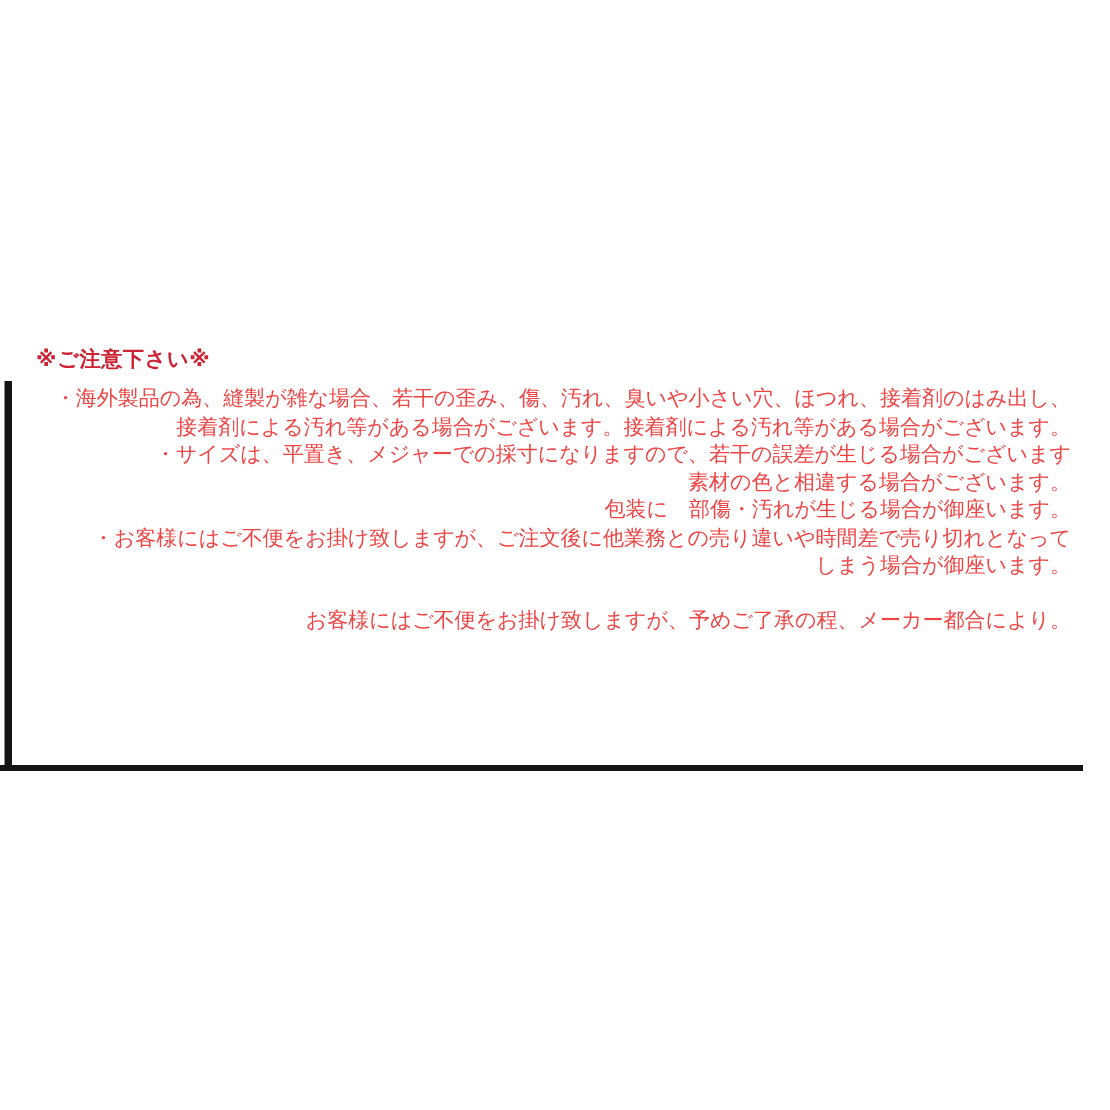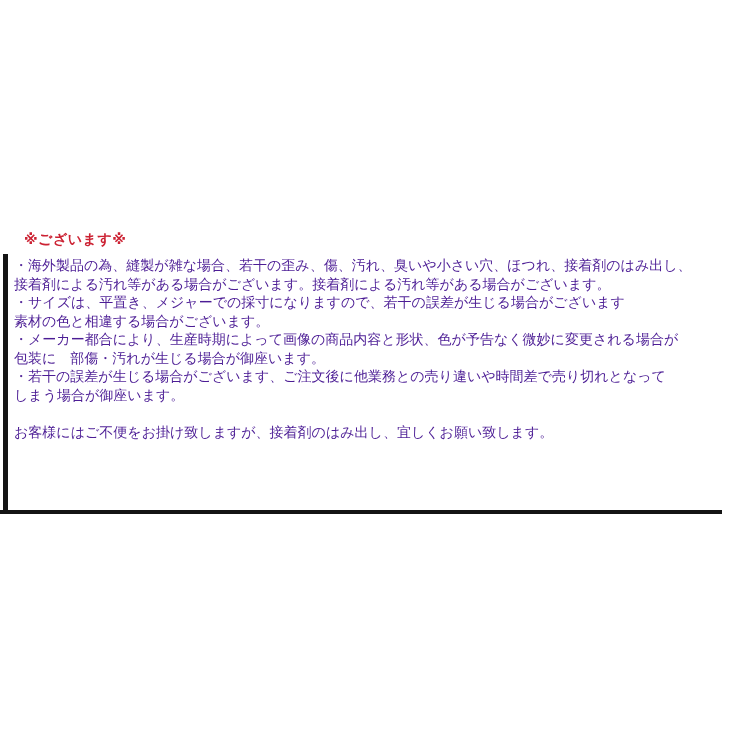--- a/index.html
+++ b/index.html
@@ -57,32 +57,31 @@
   }
   .spacer-line {
     height: 18.5px;
   }
 </style>
 </head>
 <body>
 
 <div class="page" style="background: rgb(255, 255, 255);">
 
-  <div class="notice-title" style="color: rgb(204, 34, 51);">※ございます※</div>
+  <div class="notice-title" style="color: rgb(204, 34, 51);">※ご注意下さい※</div>
 
   <div class="left-bar bar" style="background: rgb(20, 20, 20);"></div>
 
   <div class="bottom-bar bar" style="background: rgb(20, 20, 20);"></div>
 
-  <div class="notice-text" style="color: #4c1d95;">
+  <div class="notice-text" style="color: #ef4444; text-align: right;">
     <div class="notice-line">・海外製品の為、縫製が雑な場合、若干の歪み、傷、汚れ、臭いや小さい穴、ほつれ、接着剤のはみ出し、</div>
     <div class="notice-line">接着剤による汚れ等がある場合がございます。接着剤による汚れ等がある場合がございます。</div>
     <div class="notice-line">・サイズは、平置き、メジャーでの採寸になりますので、若干の誤差が生じる場合がございます</div>
     <div class="notice-line">素材の色と相違する場合がございます。</div>
-    <div class="notice-line">・メーカー都合により、生産時期によって画像の商品内容と形状、色が予告なく微妙に変更される場合が</div>
     <div class="notice-line">包装に　部傷・汚れが生じる場合が御座います。</div>
-    <div class="notice-line">・若干の誤差が生じる場合がございます、ご注文後に他業務との売り違いや時間差で売り切れとなって</div>
+    <div class="notice-line">・お客様にはご不便をお掛け致しますが、ご注文後に他業務との売り違いや時間差で売り切れとなって</div>
     <div class="notice-line">しまう場合が御座います。</div>
     <div class="spacer-line"></div>
-    <div class="notice-line">お客様にはご不便をお掛け致しますが、接着剤のはみ出し、宜しくお願い致します。</div>
+    <div class="notice-line">お客様にはご不便をお掛け致しますが、予めご了承の程、メーカー都合により。</div>
   </div>
 
 </div>
 
 </body></html>

